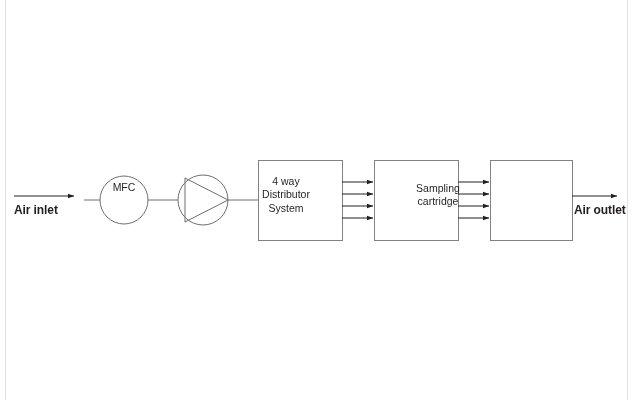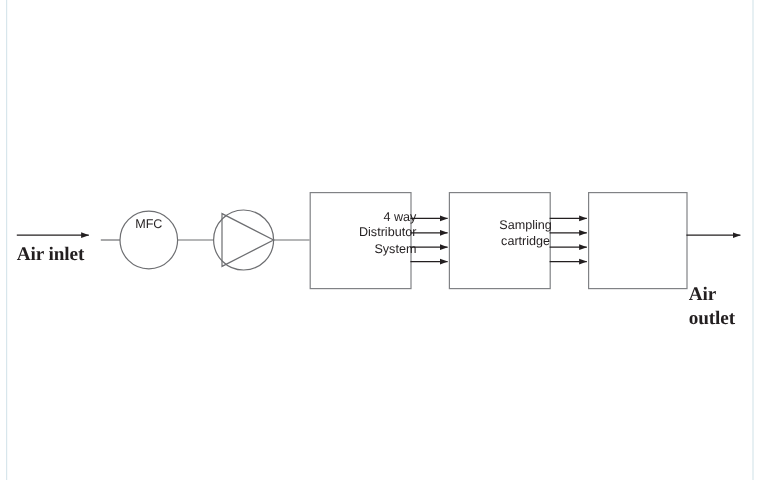--- a/index.html
+++ b/index.html
@@ -39,24 +39,23 @@
     text-align: center;
     color: #231f20;
     line-height: 1.28;
     white-space: pre-line;
   }
   .box-label {
     font-size: 10.5px;
     font-weight: 400;
   }
   .flow-label {
-    font-size: 16px;
+    font-size: 12px;
     font-weight: 700;
     letter-spacing: -0.1px;
-    font-family: Liberation Serif, serif;
   }
 </style>
 </head>
 <body>
 
 <div id="canvas">
 
   <div class="page-border left"></div>
   <div class="page-border right"></div>
 
@@ -104,23 +103,23 @@
 
     <g>
       <line x1="572" y1="196" x2="617" y2="196" stroke="#231f20" stroke-width="1.1" marker-end="url(#arrowhead)"></line>
     </g>
   </svg>
 
   <div class="flow-label" style="left:14px; top:203px; width:64px; text-align:left;">Air inlet</div>
 
   <div class="box-label" style="left:100px; top:181px; width:48px;">MFC</div>
 
-  <div class="box-label" style="left:263px; top:175px; width:84px;text-align:right;">4 way
+  <div class="box-label" style="left:244px; top:175px; width:84px;">4 way
 Distributor
 System</div>
 
   <div class="box-label" style="left:374px; top:182px; width:84px;margin-left:22px;">Sampling
 cartridge</div>
 
 
-  <div class="flow-label" style="left:574px; top:203px; width:62px; text-align:left;margin-top:33px;">Air outlet</div>
+  <div class="flow-label" style="left:574px; top:203px; width:62px; text-align:left;">Air outlet</div>
 
 </div>
 
 </body></html>

